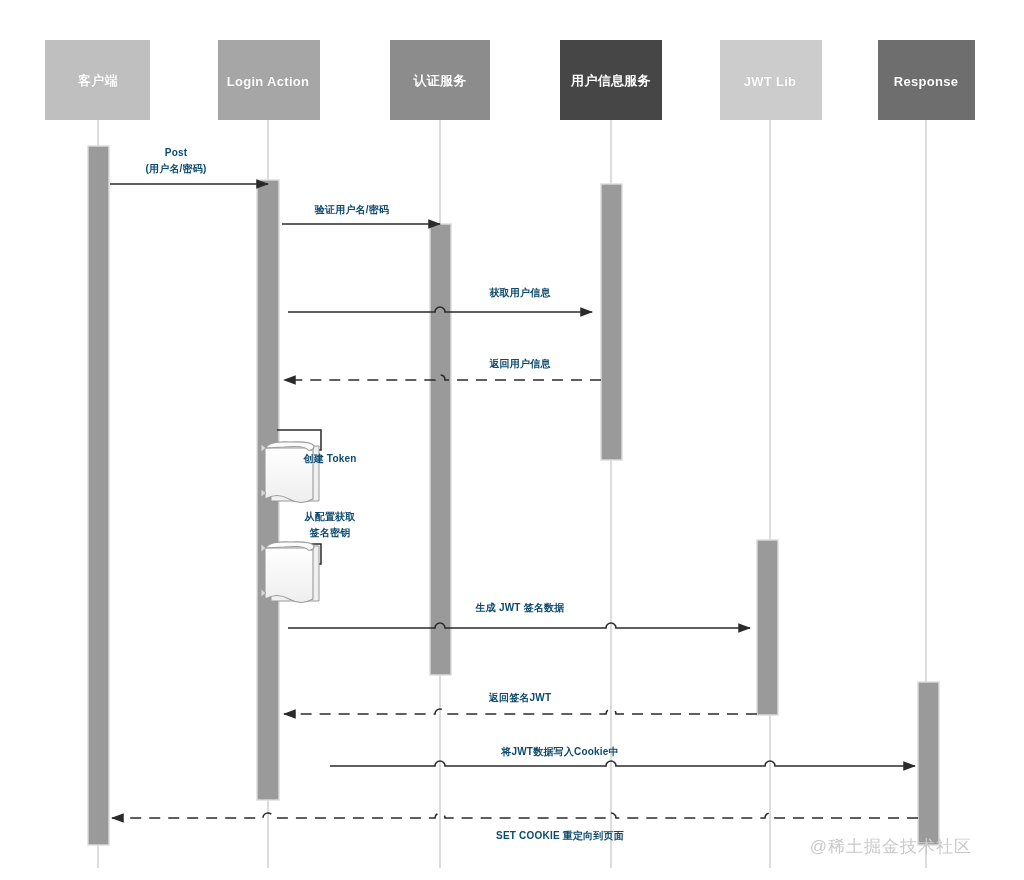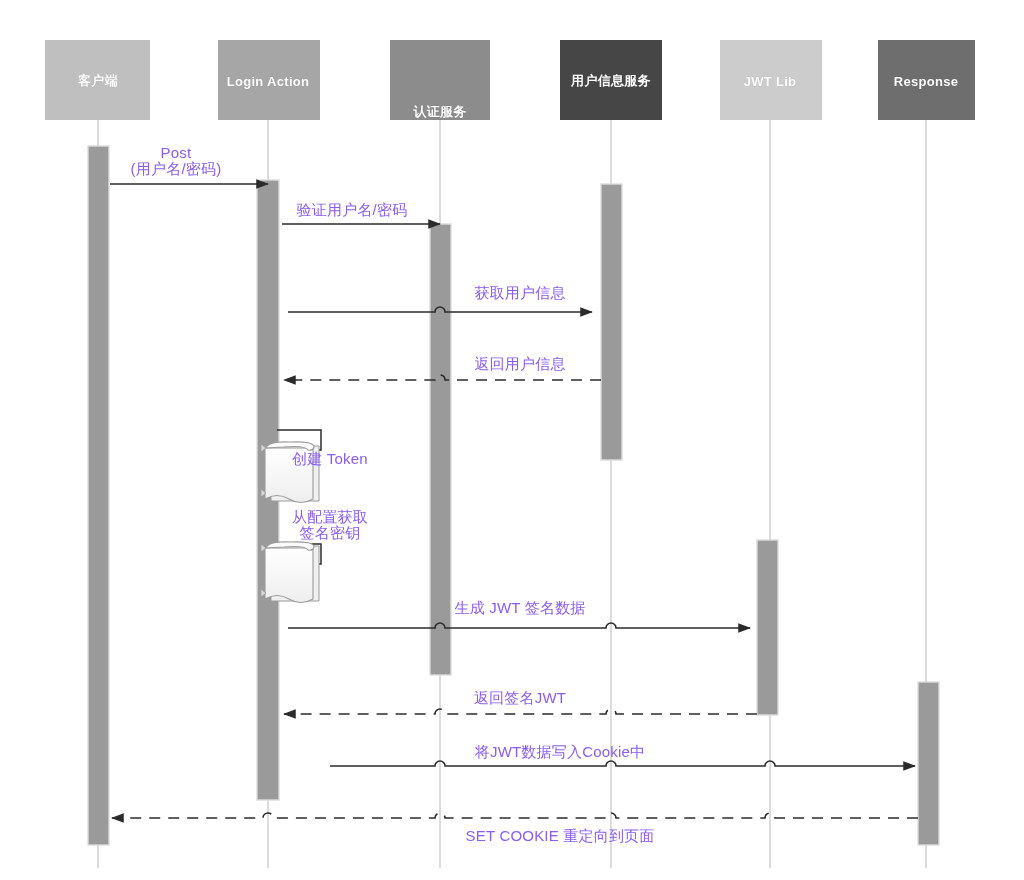--- a/index.html
+++ b/index.html
@@ -7,23 +7,23 @@
     width:1024px;height:880px;
     font-family:"Liberation Sans","DejaVu Sans",sans-serif;
     -webkit-font-smoothing:antialiased;
     overflow:hidden;
     position:relative;
   }
   #canvas{position:absolute;left:0;top:0;width:996px;height:880px;}
   .svg-layer{position:absolute;left:0;top:0;}
   .lbl{
     position:absolute;
-    font-size:15px;
-    font-weight:normal;
-    color:#8b5cf6;
+    font-size:10px;
+    font-weight:bold;
+    color:#0c4a6e;
     white-space:nowrap;
     letter-spacing:.2px;
     line-height:16px;
   }
   .lbl.center{transform:translateX(-50%);text-align:center;}
   .actor-label{
     position:absolute;
     color:#ffffff;
     font-size:13px;
     font-weight:bold;
@@ -108,21 +108,21 @@
         <rect x="390" y="40" width="100" height="80" fill="#8c8c8c"></rect>
         <rect x="560" y="40" width="102" height="80" fill="#464646"></rect>
         <rect x="720" y="40" width="102" height="80" fill="#cccccc"></rect>
         <rect x="878" y="40" width="97" height="80" fill="#6e6e6e"></rect>
       </g>
   </svg>
 
   <div id="actor-labels">
       <div class="actor-label" style="left: 98px; top: 81px;">客户端</div>
       <div class="actor-label" style="left: 268px; top: 81px;">Login Action</div>
-      <div class="actor-label" style="left: 440px; top: 81px; margin-top: 31px;">认证服务</div>
+      <div class="actor-label" style="left: 440px; top: 81px;">认证服务</div>
       <div class="actor-label" style="left: 611px; top: 81px;">用户信息服务</div>
       <div class="actor-label" style="left: 770px; top: 81px; text-align: right;">JWT Lib</div>
       <div class="actor-label" style="left: 926px; top: 81px;">Response</div>
     </div>
   <div id="message-labels">
       <div class="lbl center" style="left: 176px; top: 145px;">
         <div>Post</div>
         <div>(用户名/密码)</div>
       </div>
       <div class="lbl center" style="left: 352px; top: 202px;">
@@ -148,13 +148,14 @@
         <div>返回签名JWT</div>
       </div>
       <div class="lbl center" style="left: 560px; top: 744px;">
         <div>将JWT数据写入Cookie中</div>
       </div>
       <div class="lbl center" style="left: 560px; top: 796px; margin-top: 32px;">
         <div>SET COOKIE 重定向到页面</div>
       </div>
     </div>
 
+  <div class="watermark">@稀土掘金技术社区</div>
 </div>
 
 </body></html>

